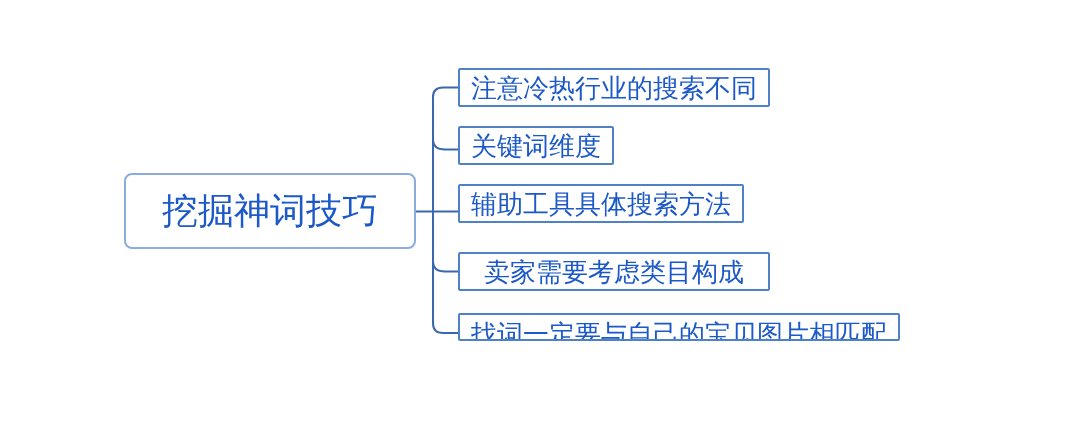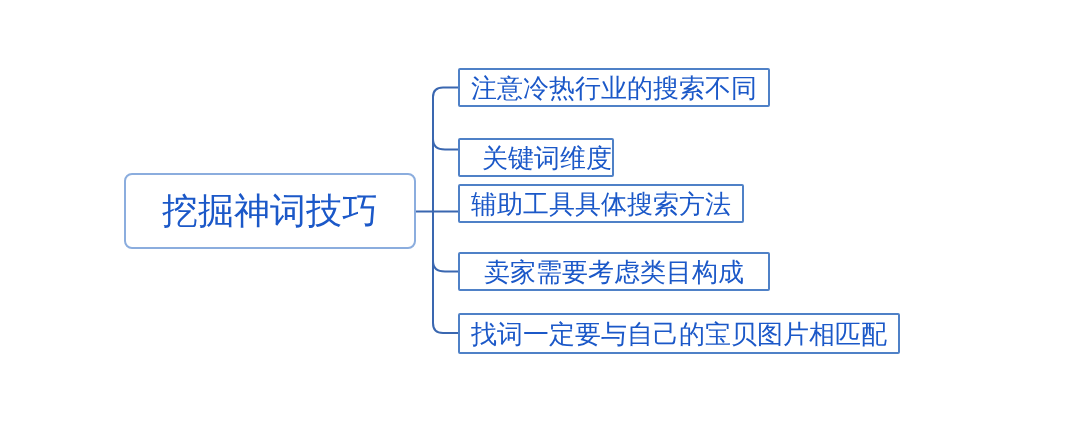--- a/index.html
+++ b/index.html
@@ -43,24 +43,24 @@
   }
   .node.child {
     left: 458px;
     height: 39px;
     line-height: 36px;
     font-size: 26px;
     border: 2px solid var(--child-border, #4f81c7);
     border-radius: 2px;
   }
   .child.c0 { top: 68px;  width: 312px; }
-  .child.c1 { top: 138px; width: 156px; text-align: right; }
+  .child.c1 { top: 126px; width: 156px; }
   .child.c2 { top: 184px; width: 286px; }
   .child.c3 { top: 252px; width: 312px; }
-  .child.c4 { top: 313px; width: 442px; height: 41px; line-height: 38px; }
+  .child.c4 { top: 313px; width: 442px; height: 28px; line-height: 38px; }
 </style>
 </head>
 <body>
 
 <div class="canvas">
 
   <svg class="connectors" viewBox="0 0 1080 426" xmlns="http://www.w3.org/2000/svg">
     <g fill="none" stroke="#3a67b0" stroke-width="2">
 
       <path d="M 416 211.5 H 458" stroke="#3a67b0"></path>

